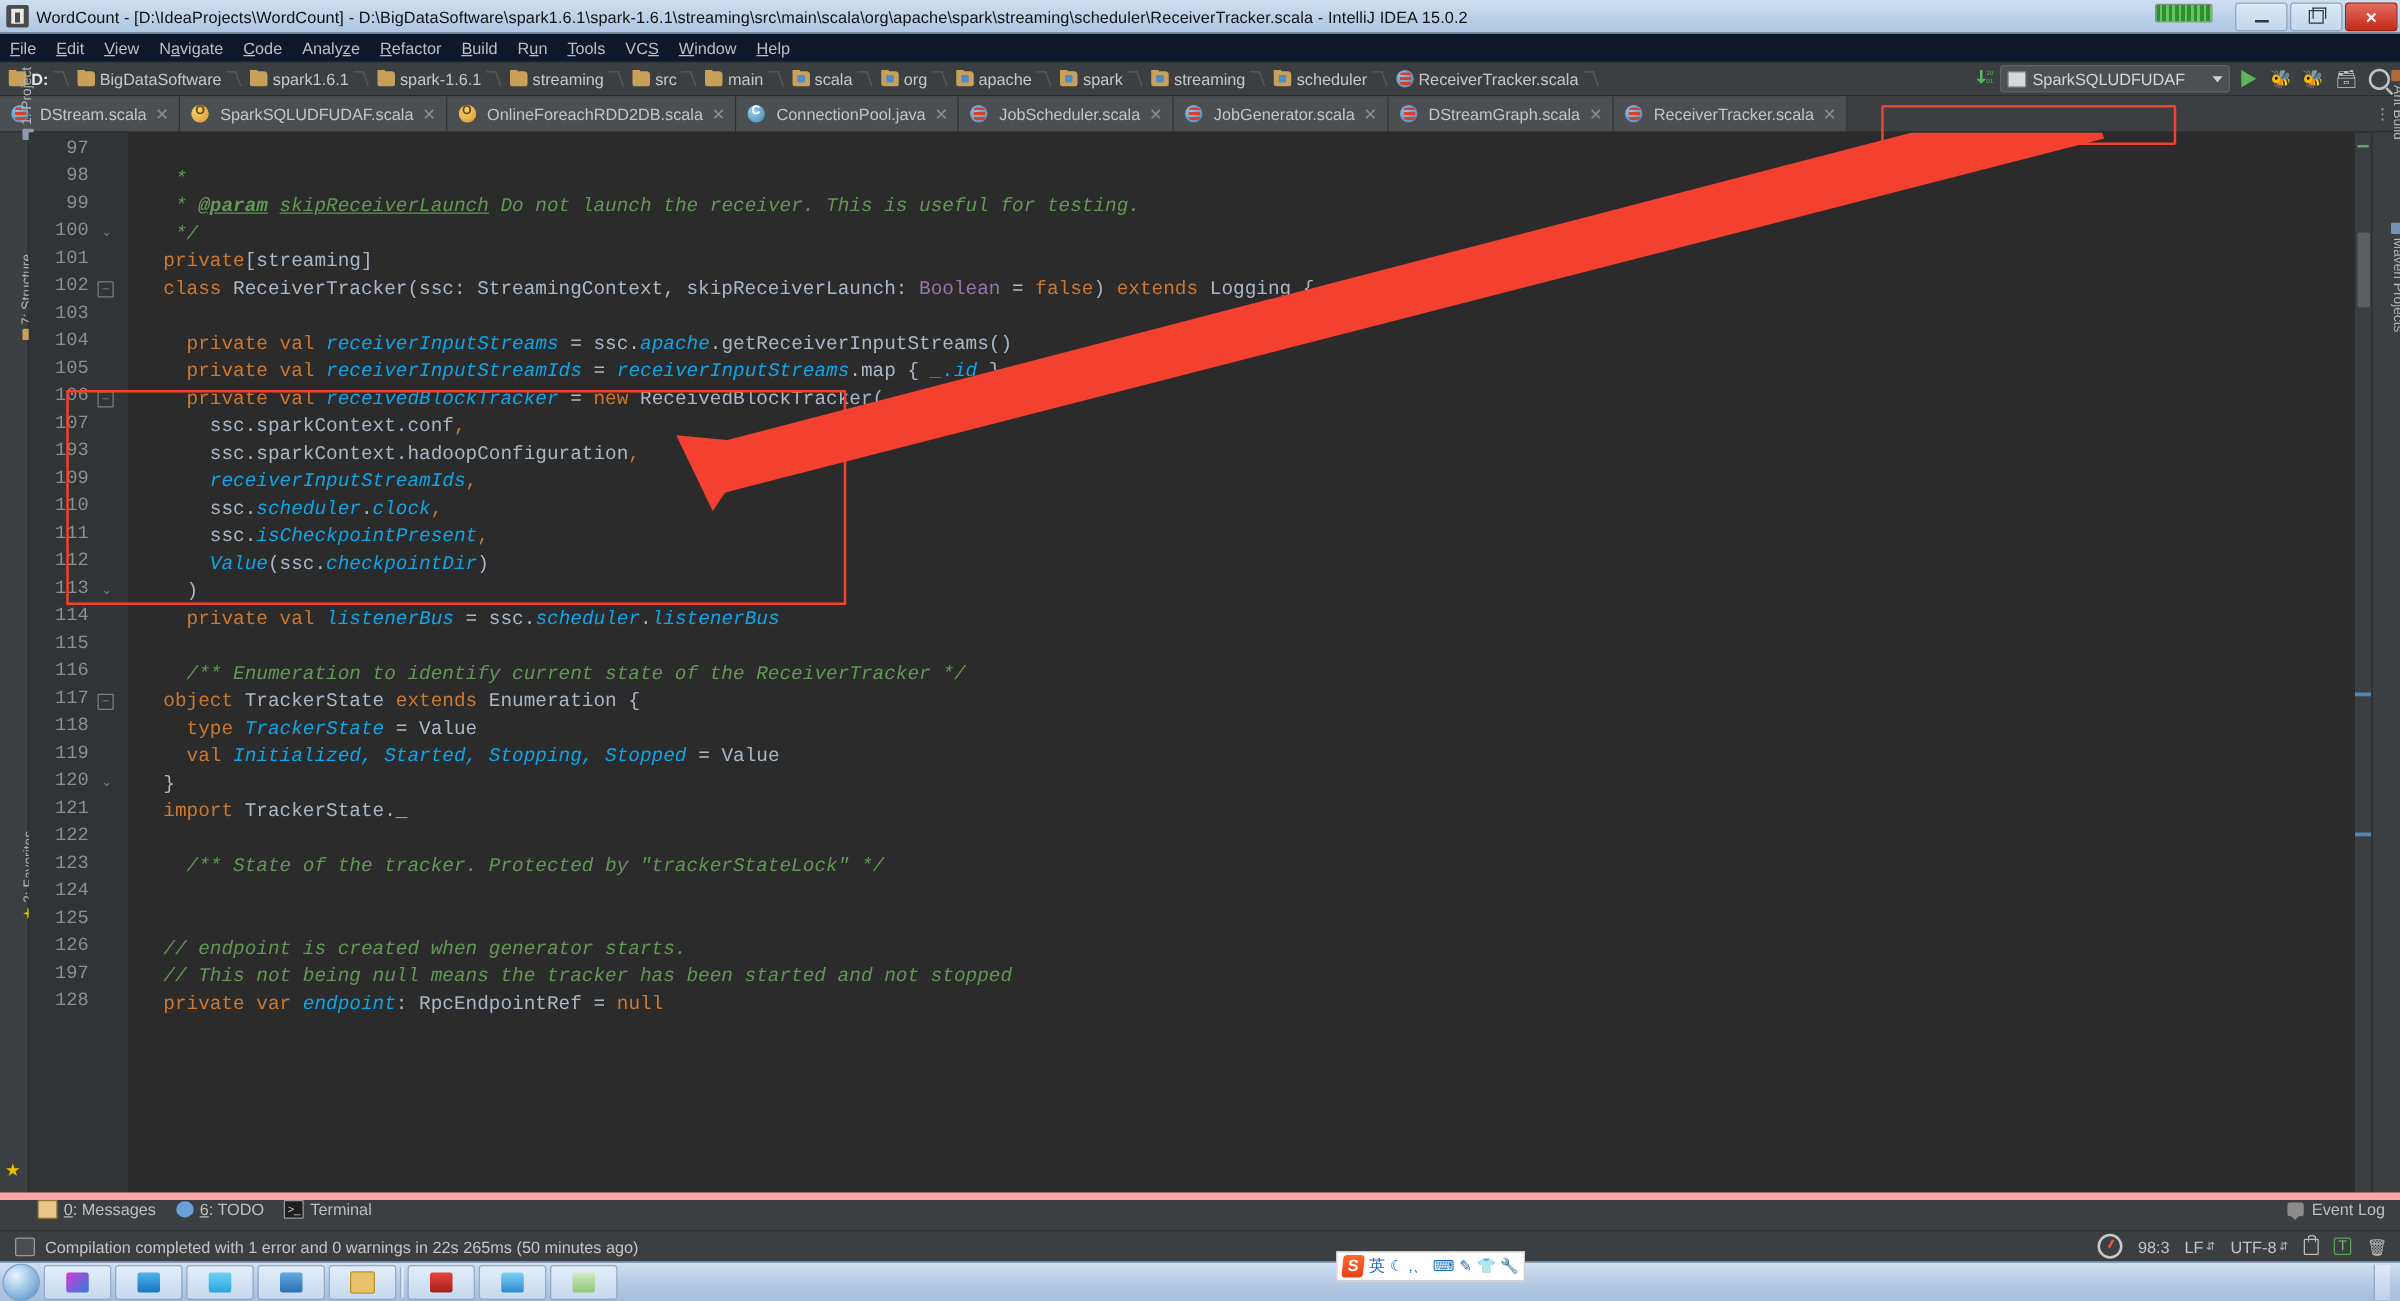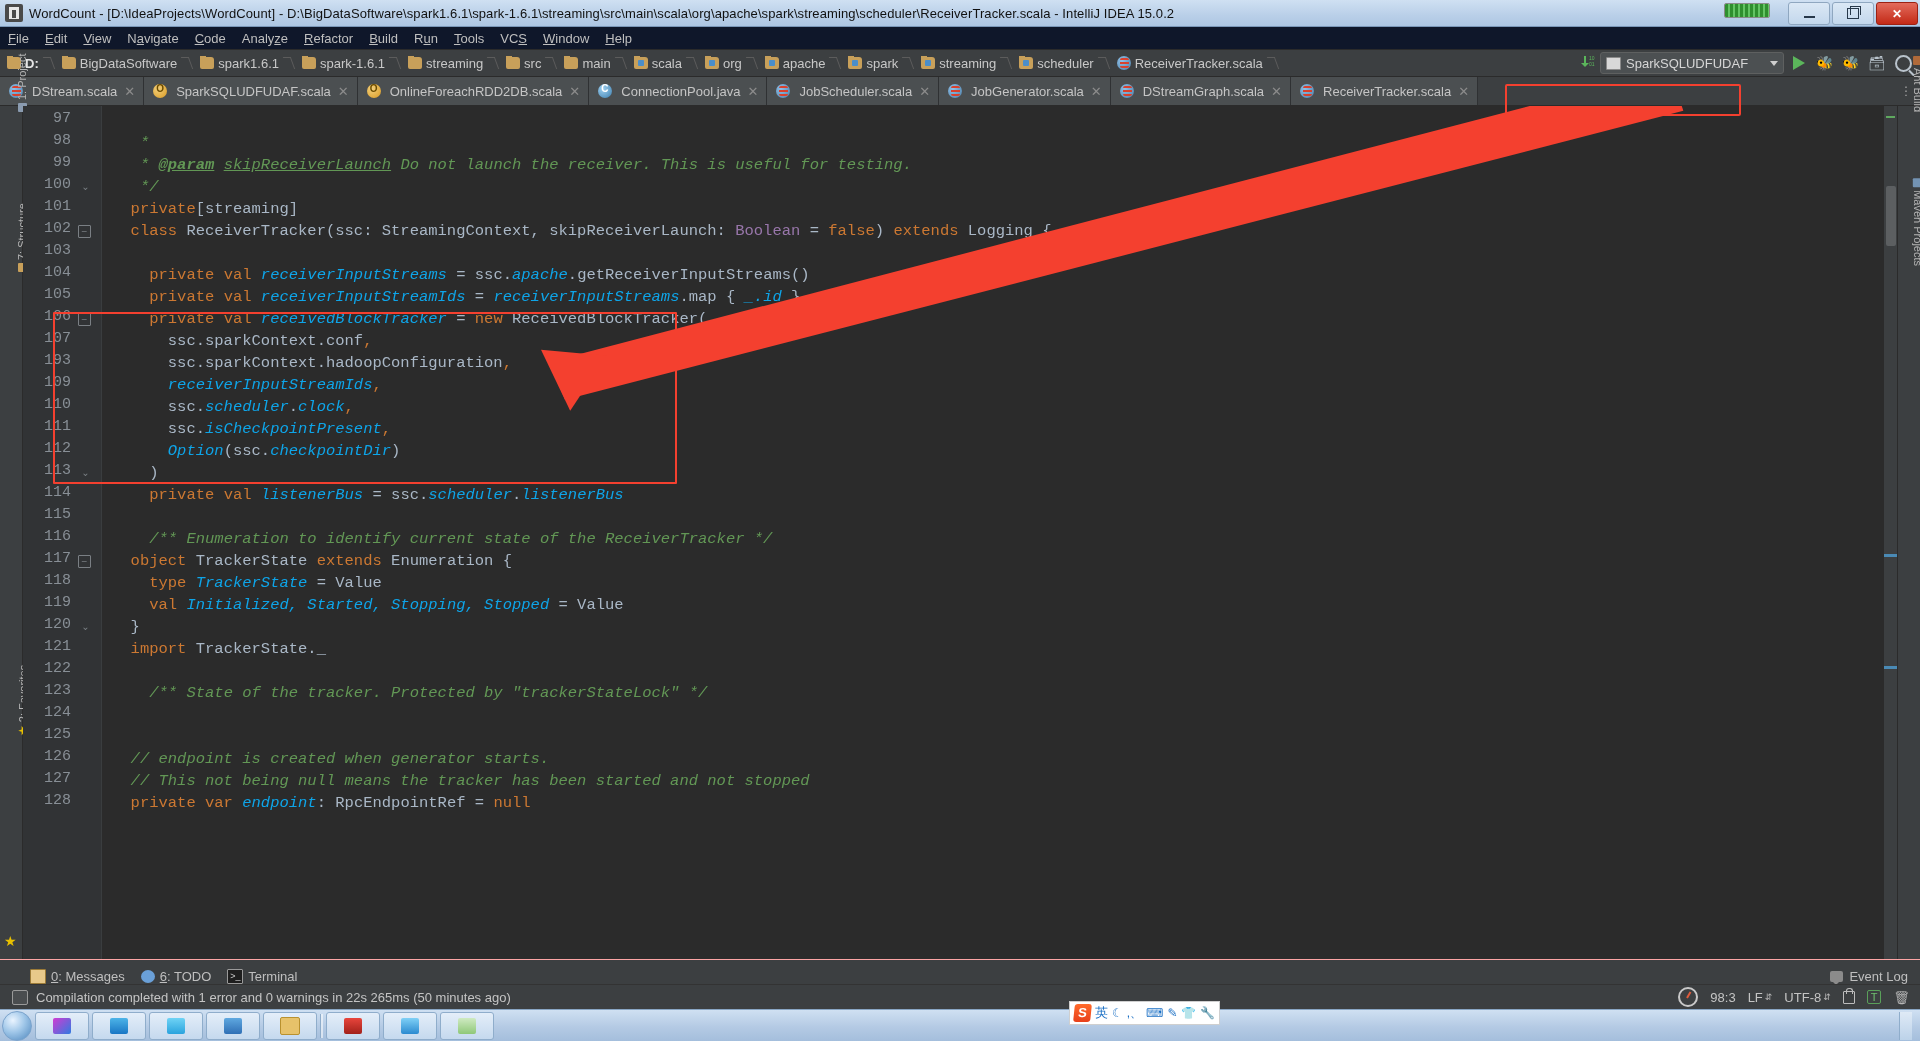--- a/index.html
+++ b/index.html
@@ -209,22 +209,22 @@
     border-left:1px solid #2b2b2b;
   }
   .stripe .mark{position:absolute;right:2px;width:9px;height:2px;}
   .scroll-thumb{
     position:absolute;right:1px;width:10px;background:#5c5f61;border-radius:2px;
   }
   .caret-mark{position:absolute;right:0;width:13px;height:3px;background:#4a8ab5;}
 
   
   .toolbar-bottom{
-    height:24px;flex:0 0 24px;background:#3c3f41;display:flex;align-items:flex-end;
-    gap:16px;padding-left:30px;border-top:1px solid #fca5a5;position:relative;
+    height:24px;flex:0 0 24px;background:#3c3f41;display:flex;align-items:flex-start;
+    gap:16px;padding-left:30px;border-top:6px solid #fca5a5;position:relative;
   }
   .tw{display:flex;align-items:center;gap:5px;font-size:13px;color:#bfbfbf;}
   .tw u{text-decoration:underline;}
   .tw .tw-ic{width:14px;height:13px;border-radius:1px;display:inline-block;}
   .tw .tw-ic.msg{background:#e8c98a;border:1px solid #9c7b37;}
   .tw .tw-ic.todo{background:#6aa0d8;border-radius:50%;}
   .tw .tw-ic.term{background:#1e1e1e;border:1px solid #9a9a9a;color:#cfcfcf;font-size:9px;line-height:13px;text-align:center;}
   .evlog{
     margin-left:auto;display:flex;align-items:center;gap:6px;padding-right:12px;
     font-size:13px;color:#bfbfbf;
@@ -531,39 +531,39 @@
           <div class="ln" style="top: 466px;">118</div>
           <div class="ln" style="top: 488px;">119</div>
           <div class="ln" style="top: 510px;">120</div>
           <div class="fold" style="top: 515px; border: none; color: rgb(122, 127, 132);">⌄</div>
           <div class="ln" style="top: 532px;">121</div>
           <div class="ln" style="top: 554px;">122</div>
           <div class="ln" style="top: 576px;">123</div>
           <div class="ln" style="top: 598px;">124</div>
           <div class="ln" style="top: 620px;">125</div>
           <div class="ln" style="top: 642px;">126</div>
-          <div class="ln" style="top: 664px;">127</div>
+          <div class="ln" style="top: 664px;">197</div>
           <div class="ln" style="top: 686px;">128</div>
         </div>
       <div class="codearea" id="codearea">
           <div class="cline" style="top: 26px;"><span class="c">   *</span></div>
           <div class="cline" style="top: 48px;"><span class="c">   * </span><span class="ctag">@param</span><span class="c"> </span><span class="cref">skipReceiverLaunch</span><span class="c"> Do not launch the receiver. This is useful for testing.</span></div>
           <div class="cline" style="top: 70px;"><span class="c">   */</span></div>
           <div class="cline" style="top: 92px;"><span class="t">  </span><span class="k">private</span><span class="t">[streaming]</span></div>
           <div class="cline" style="top: 114px;"><span class="t">  </span><span class="k">class</span><span class="t"> ReceiverTracker(ssc: StreamingContext, skipReceiverLaunch: </span><span class="fm">Boolean</span><span class="t"> = </span><span class="k">false</span><span class="t">) </span><span class="k">extends</span><span class="t"> Logging {</span></div>
           <div class="cline" style="top: 136px;"><span class="t"></span></div>
           <div class="cline" style="top: 158px;"><span class="t">    </span><span class="k">private val</span><span class="t"> </span><span class="f">receiverInputStreams</span><span class="t"> = ssc.</span><span class="f">apache</span><span class="t">.getReceiverInputStreams()</span></div>
           <div class="cline" style="top: 180px;"><span class="t">    </span><span class="k">private val</span><span class="t"> </span><span class="f">receiverInputStreamIds</span><span class="t"> = </span><span class="f">receiverInputStreams</span><span class="t">.map { </span><span class="f">_.id</span><span class="t"> }</span></div>
           <div class="cline" style="top: 202px;"><span class="t">    </span><span class="k">private val</span><span class="t"> </span><span class="f">receivedBlockTracker</span><span class="t"> = </span><span class="k">new</span><span class="t"> ReceivedBlockTracker(</span></div>
           <div class="cline" style="top: 224px;"><span class="t">      ssc.sparkContext.conf</span><span class="k">,</span></div>
           <div class="cline" style="top: 246px;"><span class="t">      ssc.sparkContext.hadoopConfiguration</span><span class="k">,</span></div>
           <div class="cline" style="top: 268px;"><span class="t">      </span><span class="f">receiverInputStreamIds</span><span class="k">,</span></div>
           <div class="cline" style="top: 290px;"><span class="t">      ssc.</span><span class="f">scheduler</span><span class="t">.</span><span class="f">clock</span><span class="k">,</span></div>
           <div class="cline" style="top: 312px;"><span class="t">      ssc.</span><span class="f">isCheckpointPresent</span><span class="k">,</span></div>
-          <div class="cline" style="top: 334px;"><span class="t">      </span><span class="f">Option</span><span class="t">(ssc.</span><span class="f">checkpointDir</span><span class="t">)</span></div>
+          <div class="cline" style="top: 334px;"><span class="t">      </span><span class="f">Value</span><span class="t">(ssc.</span><span class="f">checkpointDir</span><span class="t">)</span></div>
           <div class="cline" style="top: 356px;"><span class="t">    )</span></div>
           <div class="cline" style="top: 378px;"><span class="t">    </span><span class="k">private val</span><span class="t"> </span><span class="f">listenerBus</span><span class="t"> = ssc.</span><span class="f">scheduler</span><span class="t">.</span><span class="f">listenerBus</span></div>
           <div class="cline" style="top: 400px;"><span class="t"></span></div>
           <div class="cline" style="top: 422px;"><span class="t">    </span><span class="c">/** Enumeration to identify current state of the ReceiverTracker */</span></div>
           <div class="cline" style="top: 444px;"><span class="t">  </span><span class="k">object</span><span class="t"> TrackerState </span><span class="k">extends</span><span class="t"> Enumeration {</span></div>
           <div class="cline" style="top: 466px;"><span class="t">    </span><span class="k">type</span><span class="t"> </span><span class="f">TrackerState</span><span class="t"> = Value</span></div>
           <div class="cline" style="top: 488px;"><span class="t">    </span><span class="k">val</span><span class="t"> </span><span class="f">Initialized, Started, Stopping, Stopped</span><span class="t"> = Value</span></div>
           <div class="cline" style="top: 510px;"><span class="t">  }</span></div>
           <div class="cline" style="top: 532px;"><span class="t">  </span><span class="k">import</span><span class="t"> TrackerState._</span></div>
           <div class="cline" style="top: 554px;"><span class="t"></span></div>

